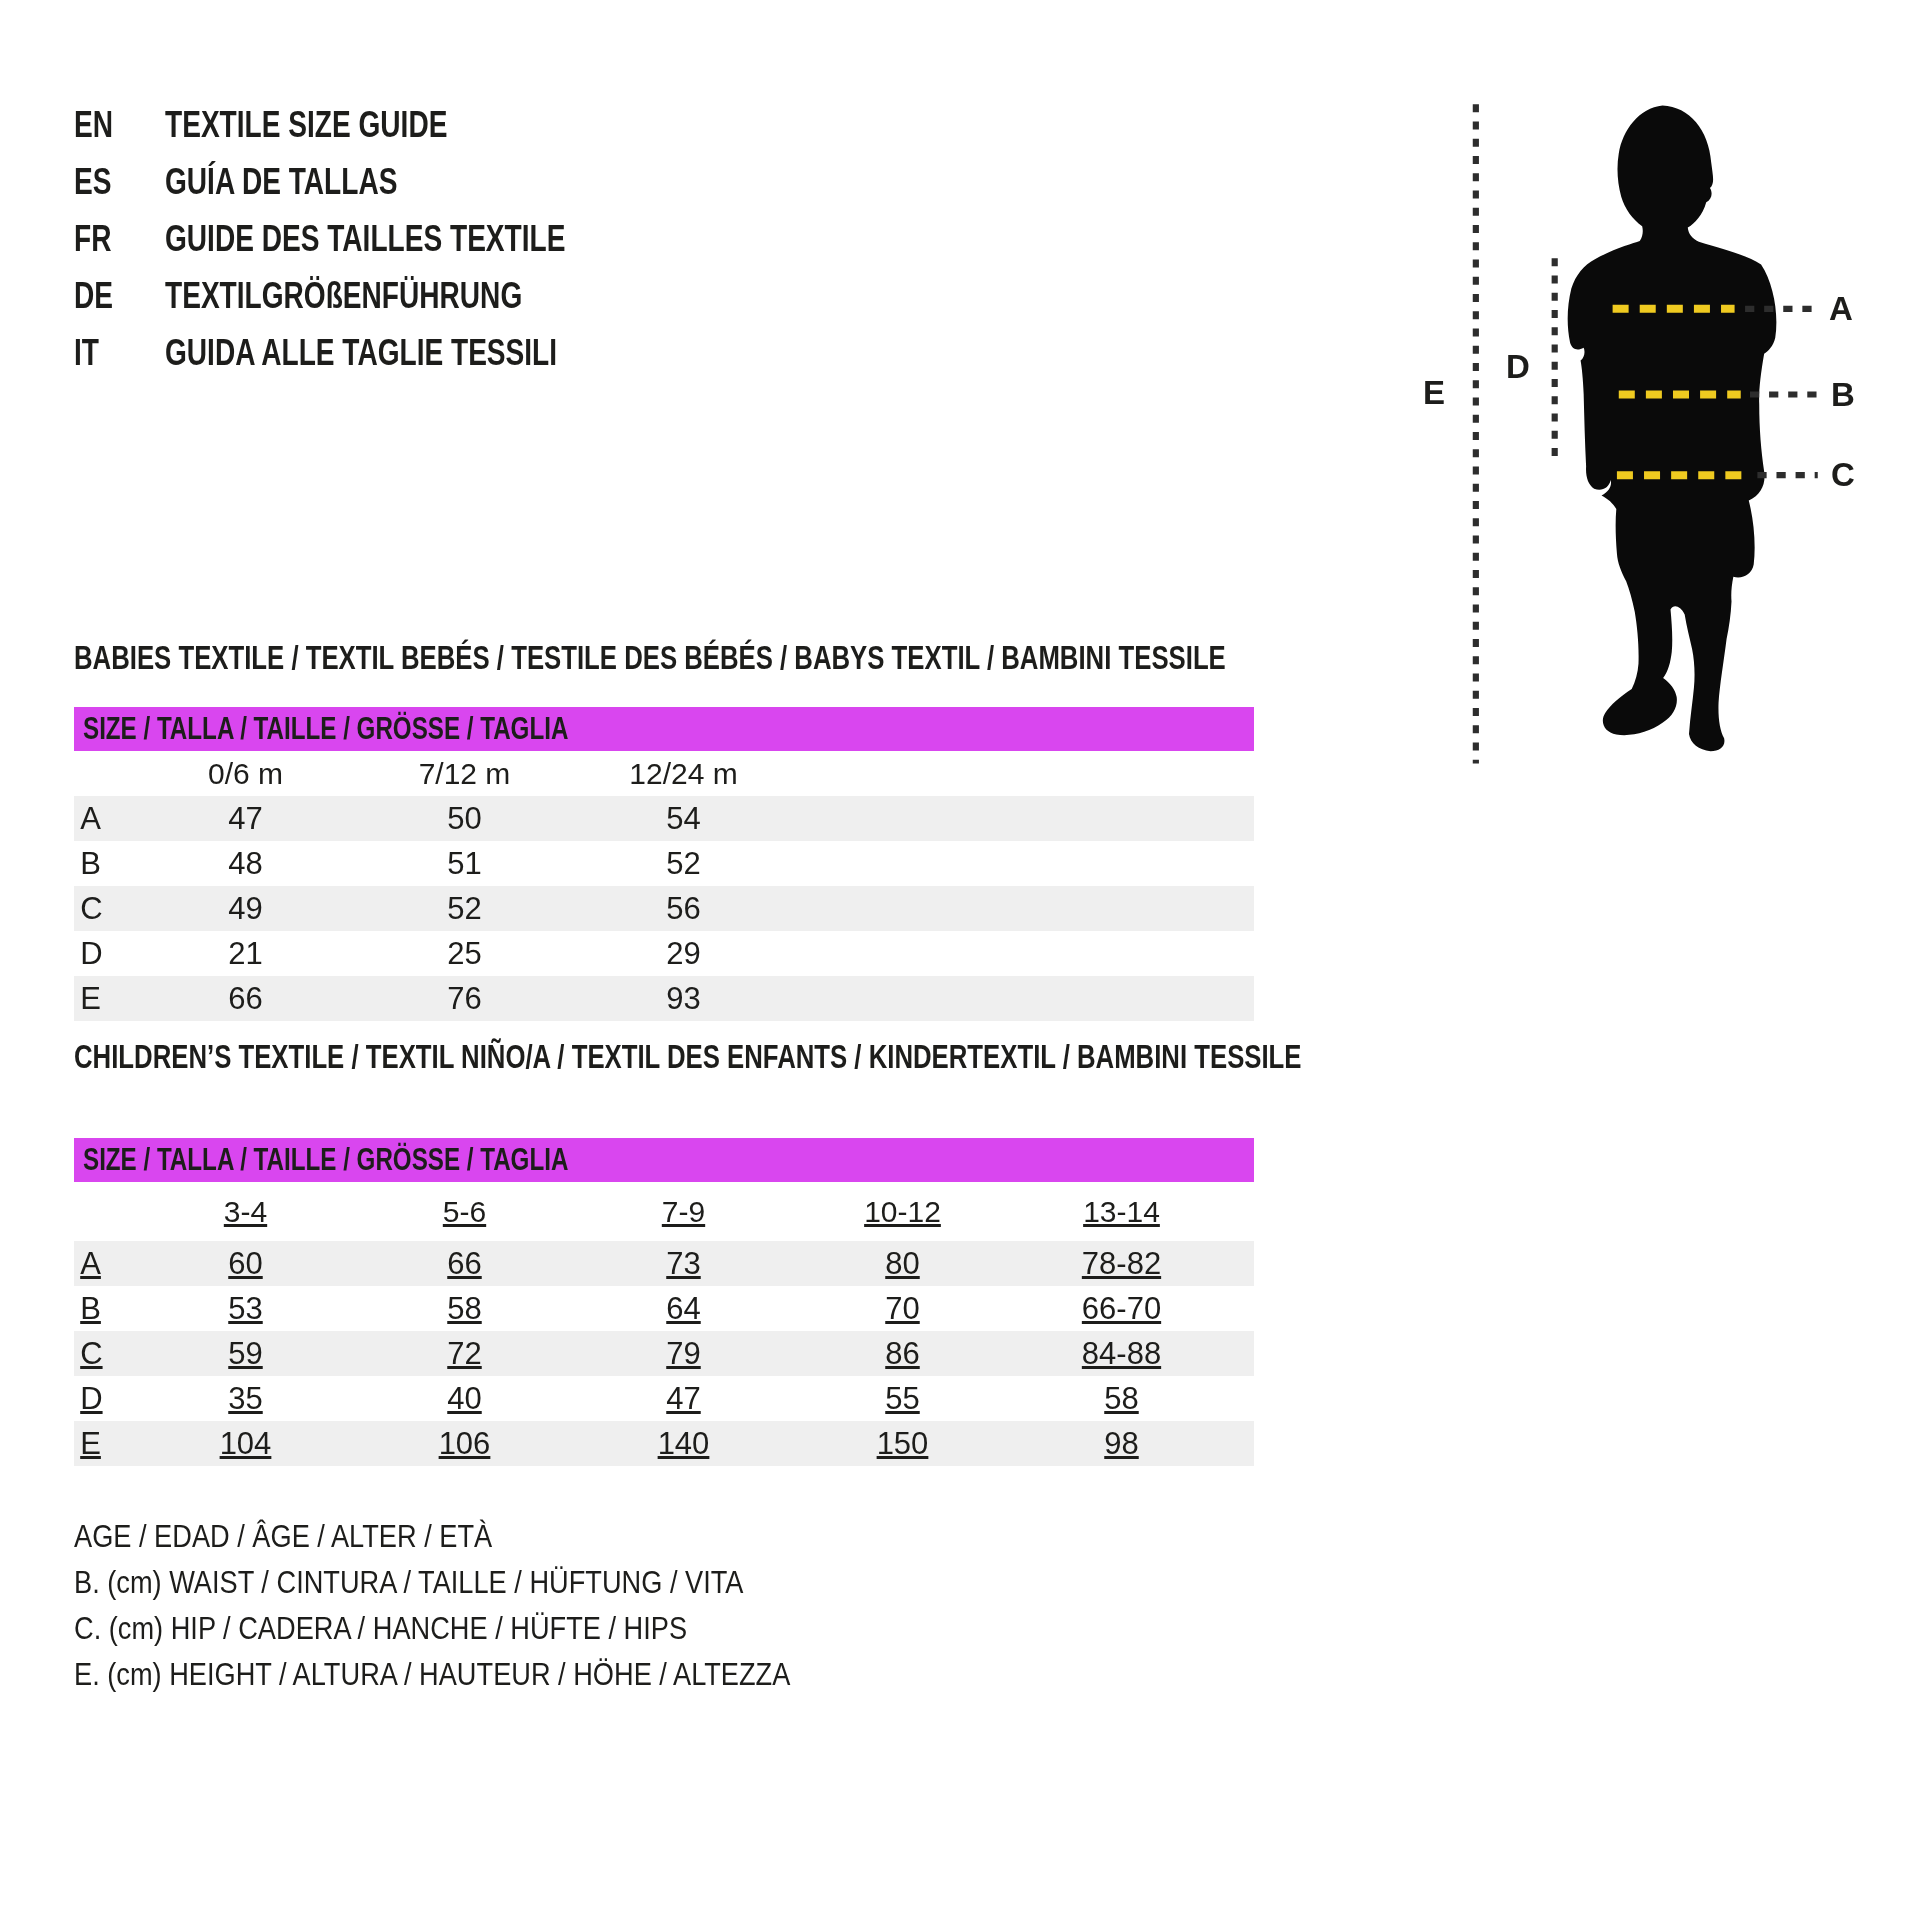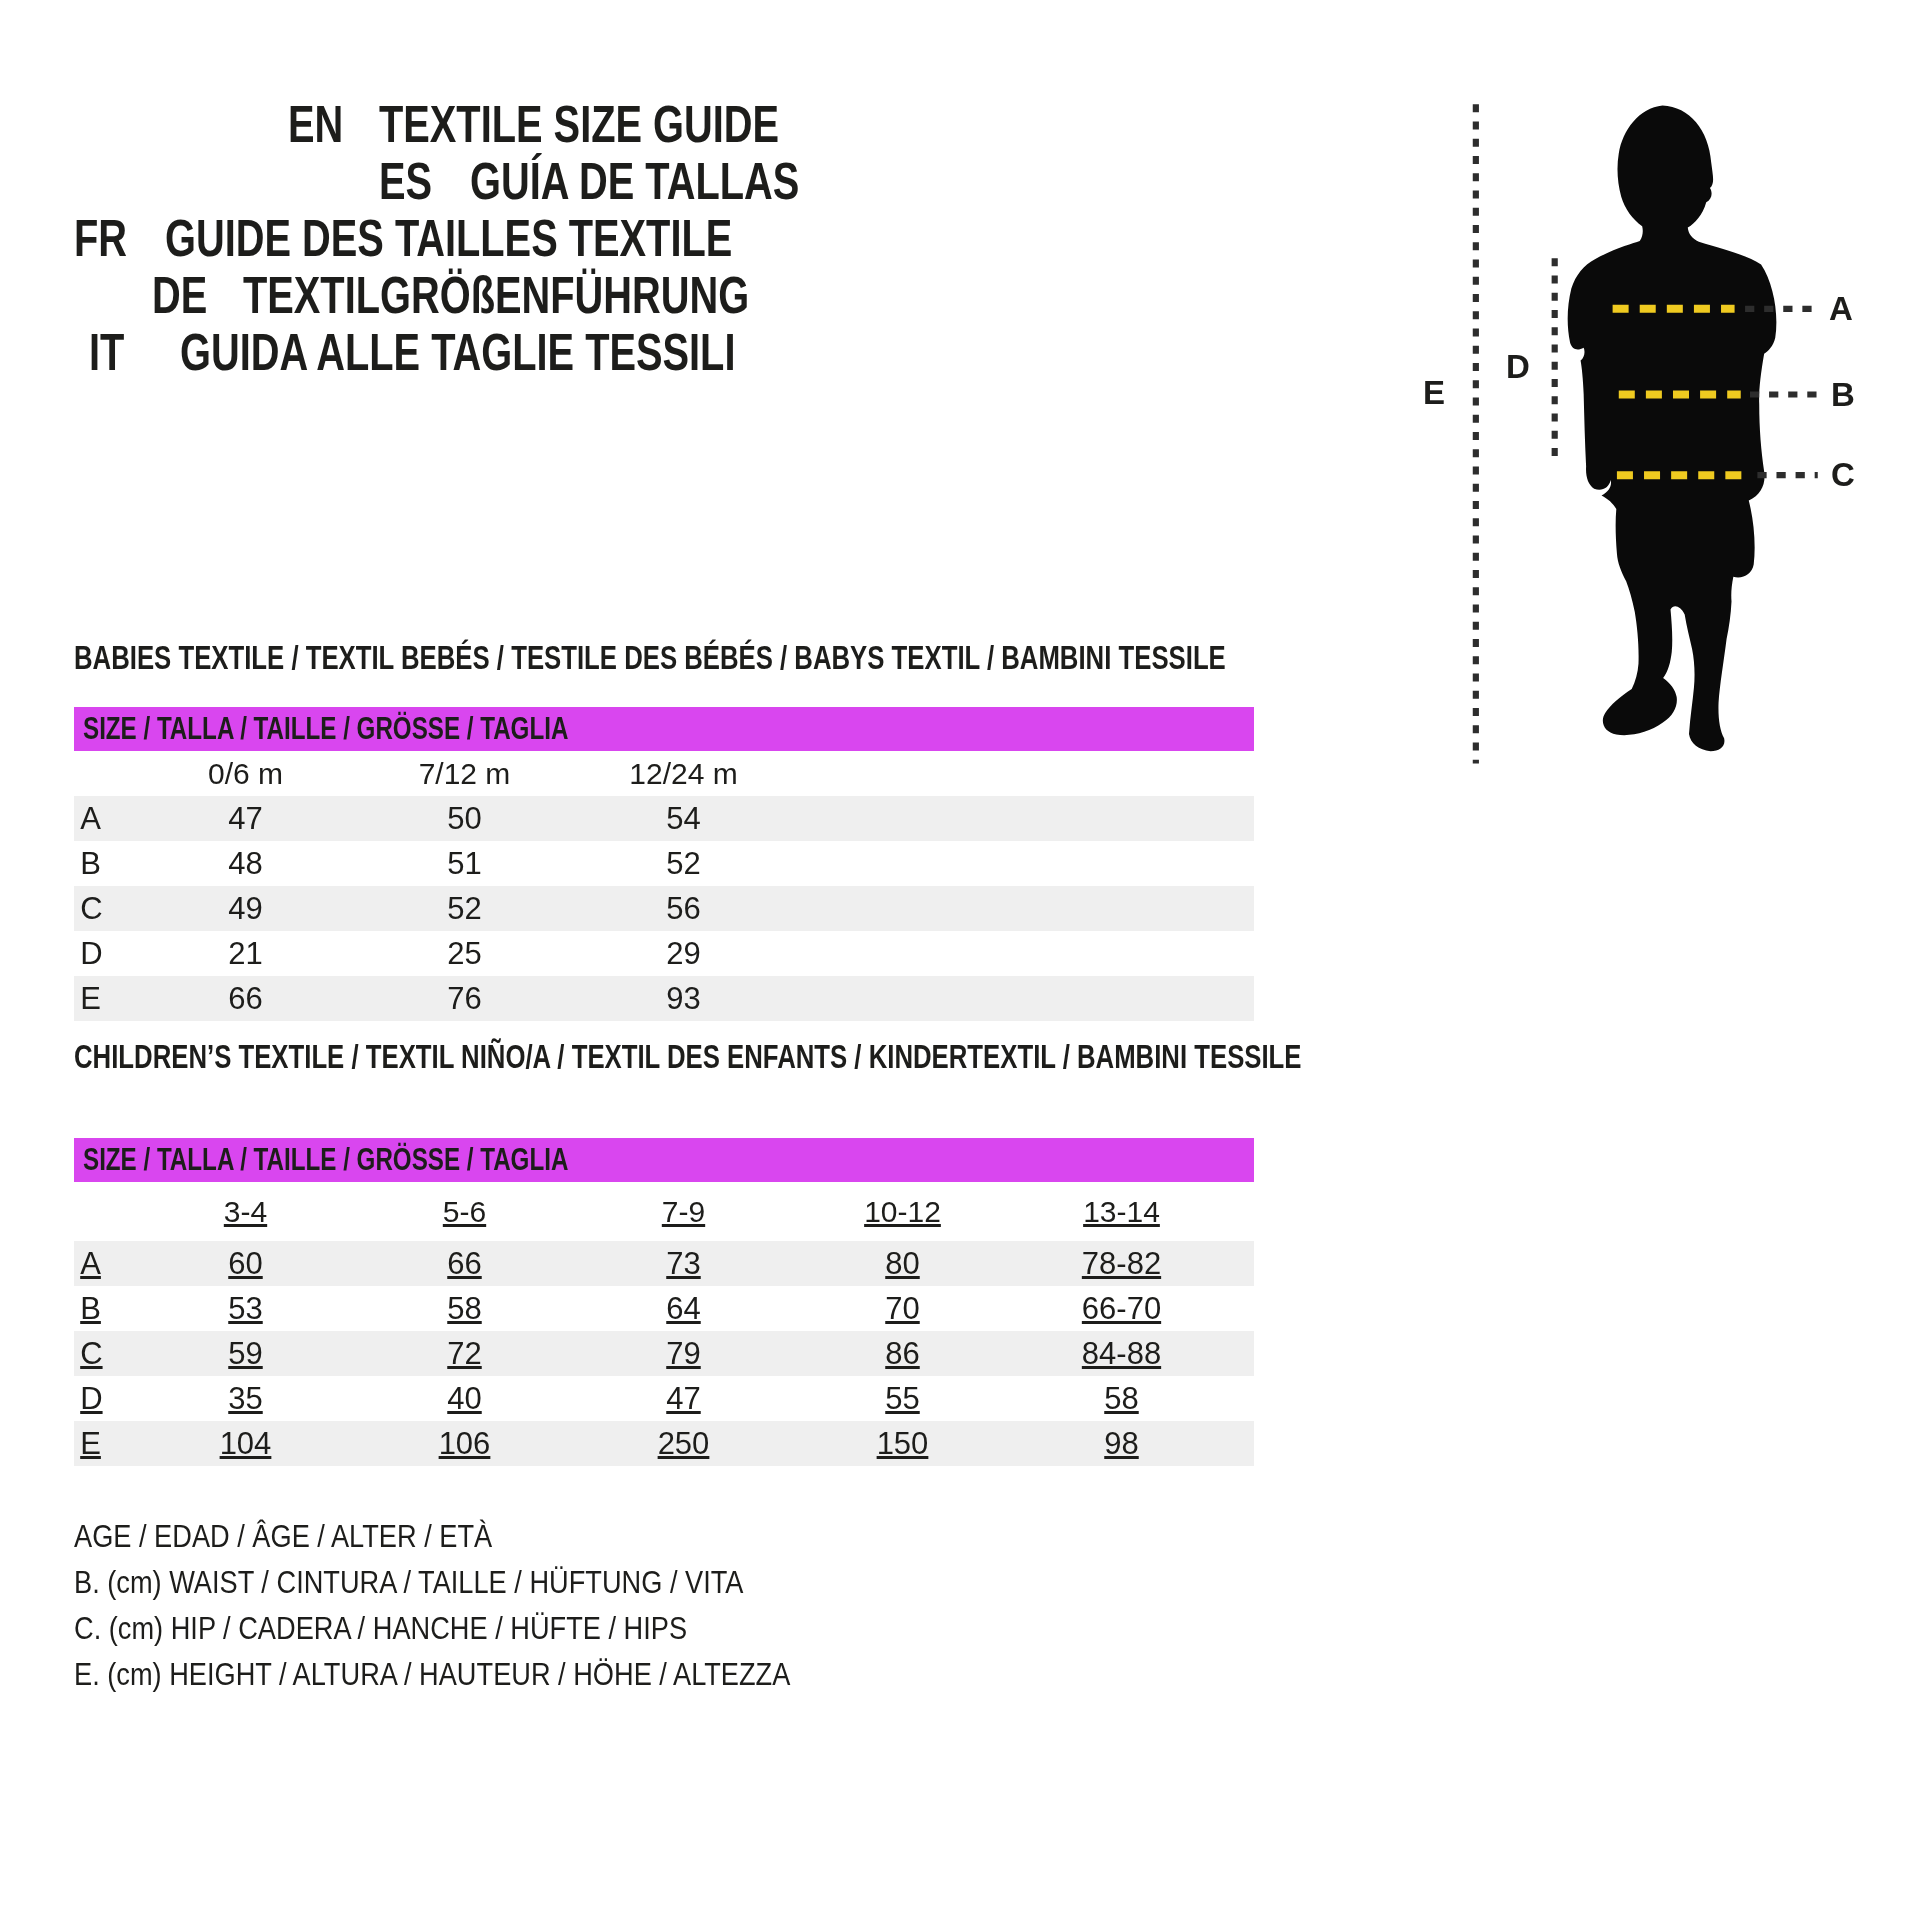--- a/index.html
+++ b/index.html
@@ -5,21 +5,21 @@
   html,body{margin:0;padding:0;background:#ffffff;}
   body{
     width:1926px;height:1926px;position:relative;overflow:hidden;
     font-family:"Liberation Sans",sans-serif;color:#1d1d1b;
   }
   .cond{display:inline-block;transform:scaleX(0.78);transform-origin:0 50%;white-space:nowrap;}
   .cond85{display:inline-block;transform:scaleX(0.85);transform-origin:0 50%;white-space:nowrap;}
 
   
   .lang-header{position:absolute;left:74px;top:96px;}
-  .lang-row{height:57px;display:flex;align-items:center;font-size:51px;font-weight:700;justify-content:flex-end;}
+  .lang-row{height:57px;display:flex;align-items:center;font-size:36px;font-weight:700;}
   .lang-code{flex:0 0 91px;}
 
   
   .figure-svg{position:absolute;left:1405px;top:92px;width:499px;height:690px;}
   .m-label{position:absolute;font-size:33px;font-weight:700;color:#1d1d1b;line-height:1;}
 
   
   .section-title{position:absolute;left:74px;font-size:33px;font-weight:700;line-height:1.1;}
   .babies-title{top:640px;}
   .children-title{top:1039px;}
@@ -233,21 +233,21 @@
         <span class="cell">35</span>
         <span class="cell">40</span>
         <span class="cell">47</span>
         <span class="cell">55</span>
         <span class="cell">58</span>
       </div>
       <div class="data-row">
         <span class="cell rlabel">E</span>
         <span class="cell">104</span>
         <span class="cell">106</span>
-        <span class="cell">250</span>
+        <span class="cell">140</span>
         <span class="cell">150</span>
         <span class="cell">98</span>
       </div>
     </div>
   </div>
 
   <section class="legend">
     <div class="legend-line">
       <span class="cond85">AGE / EDAD / ÂGE / ALTER / ETÀ</span>
     </div>

